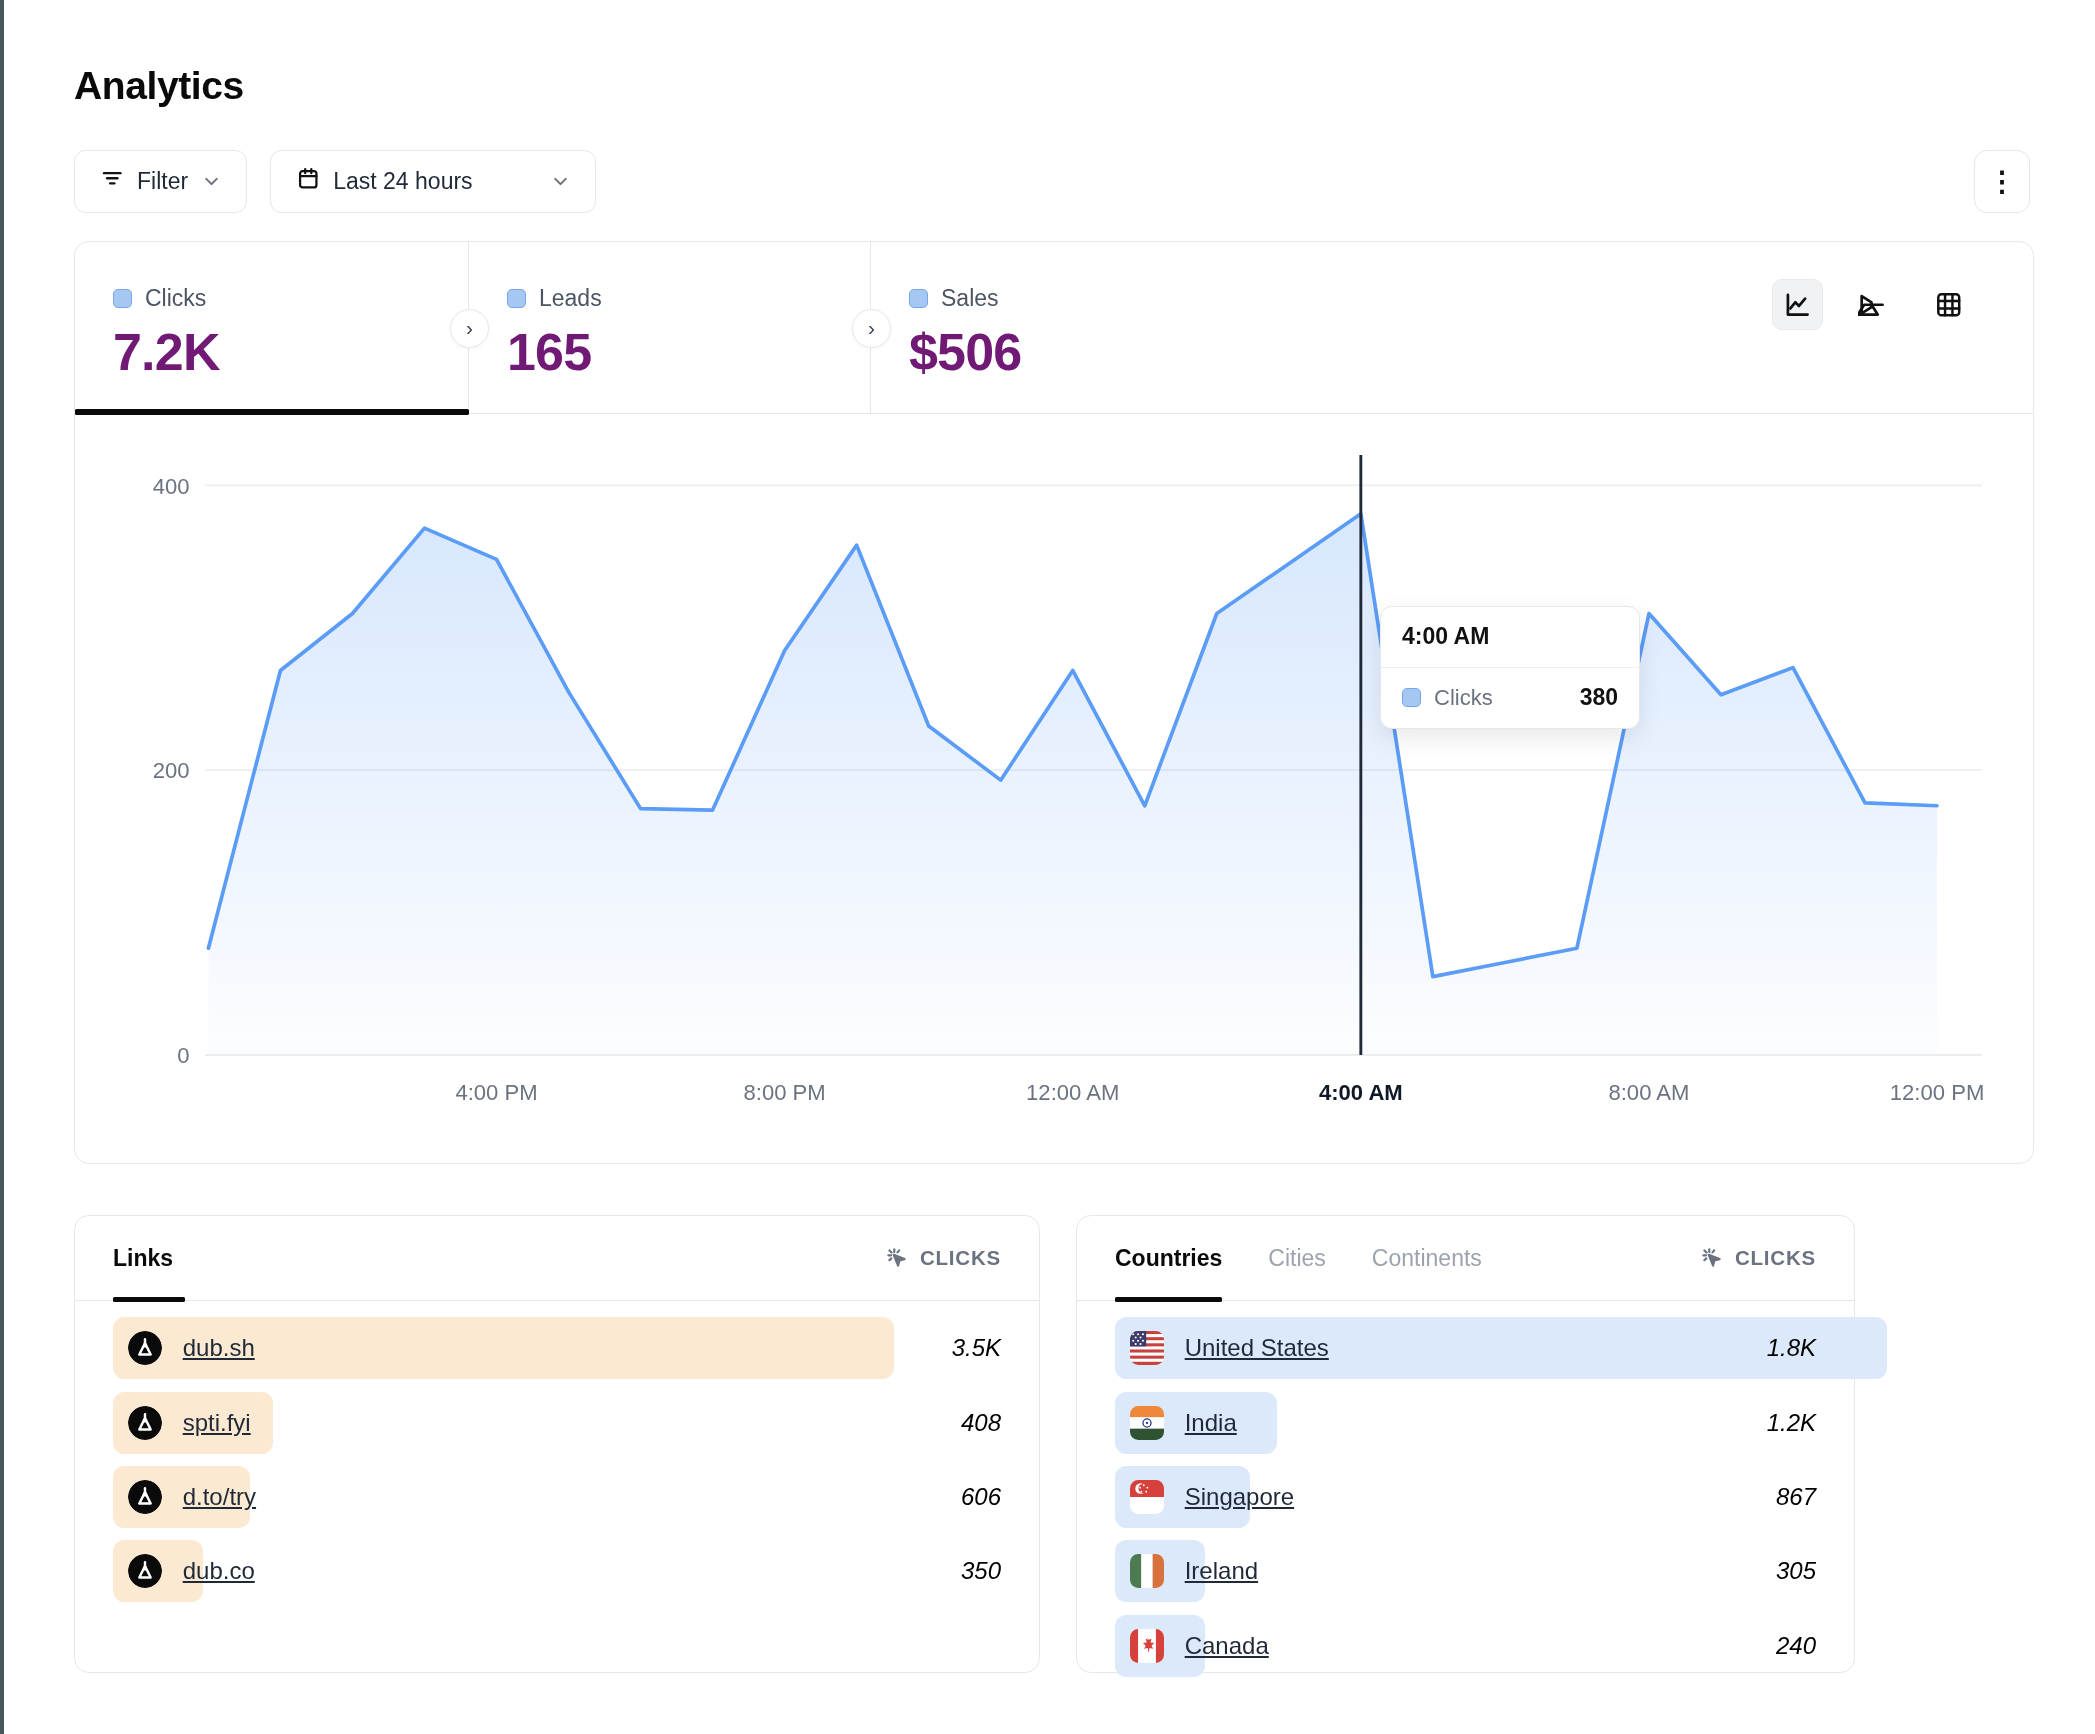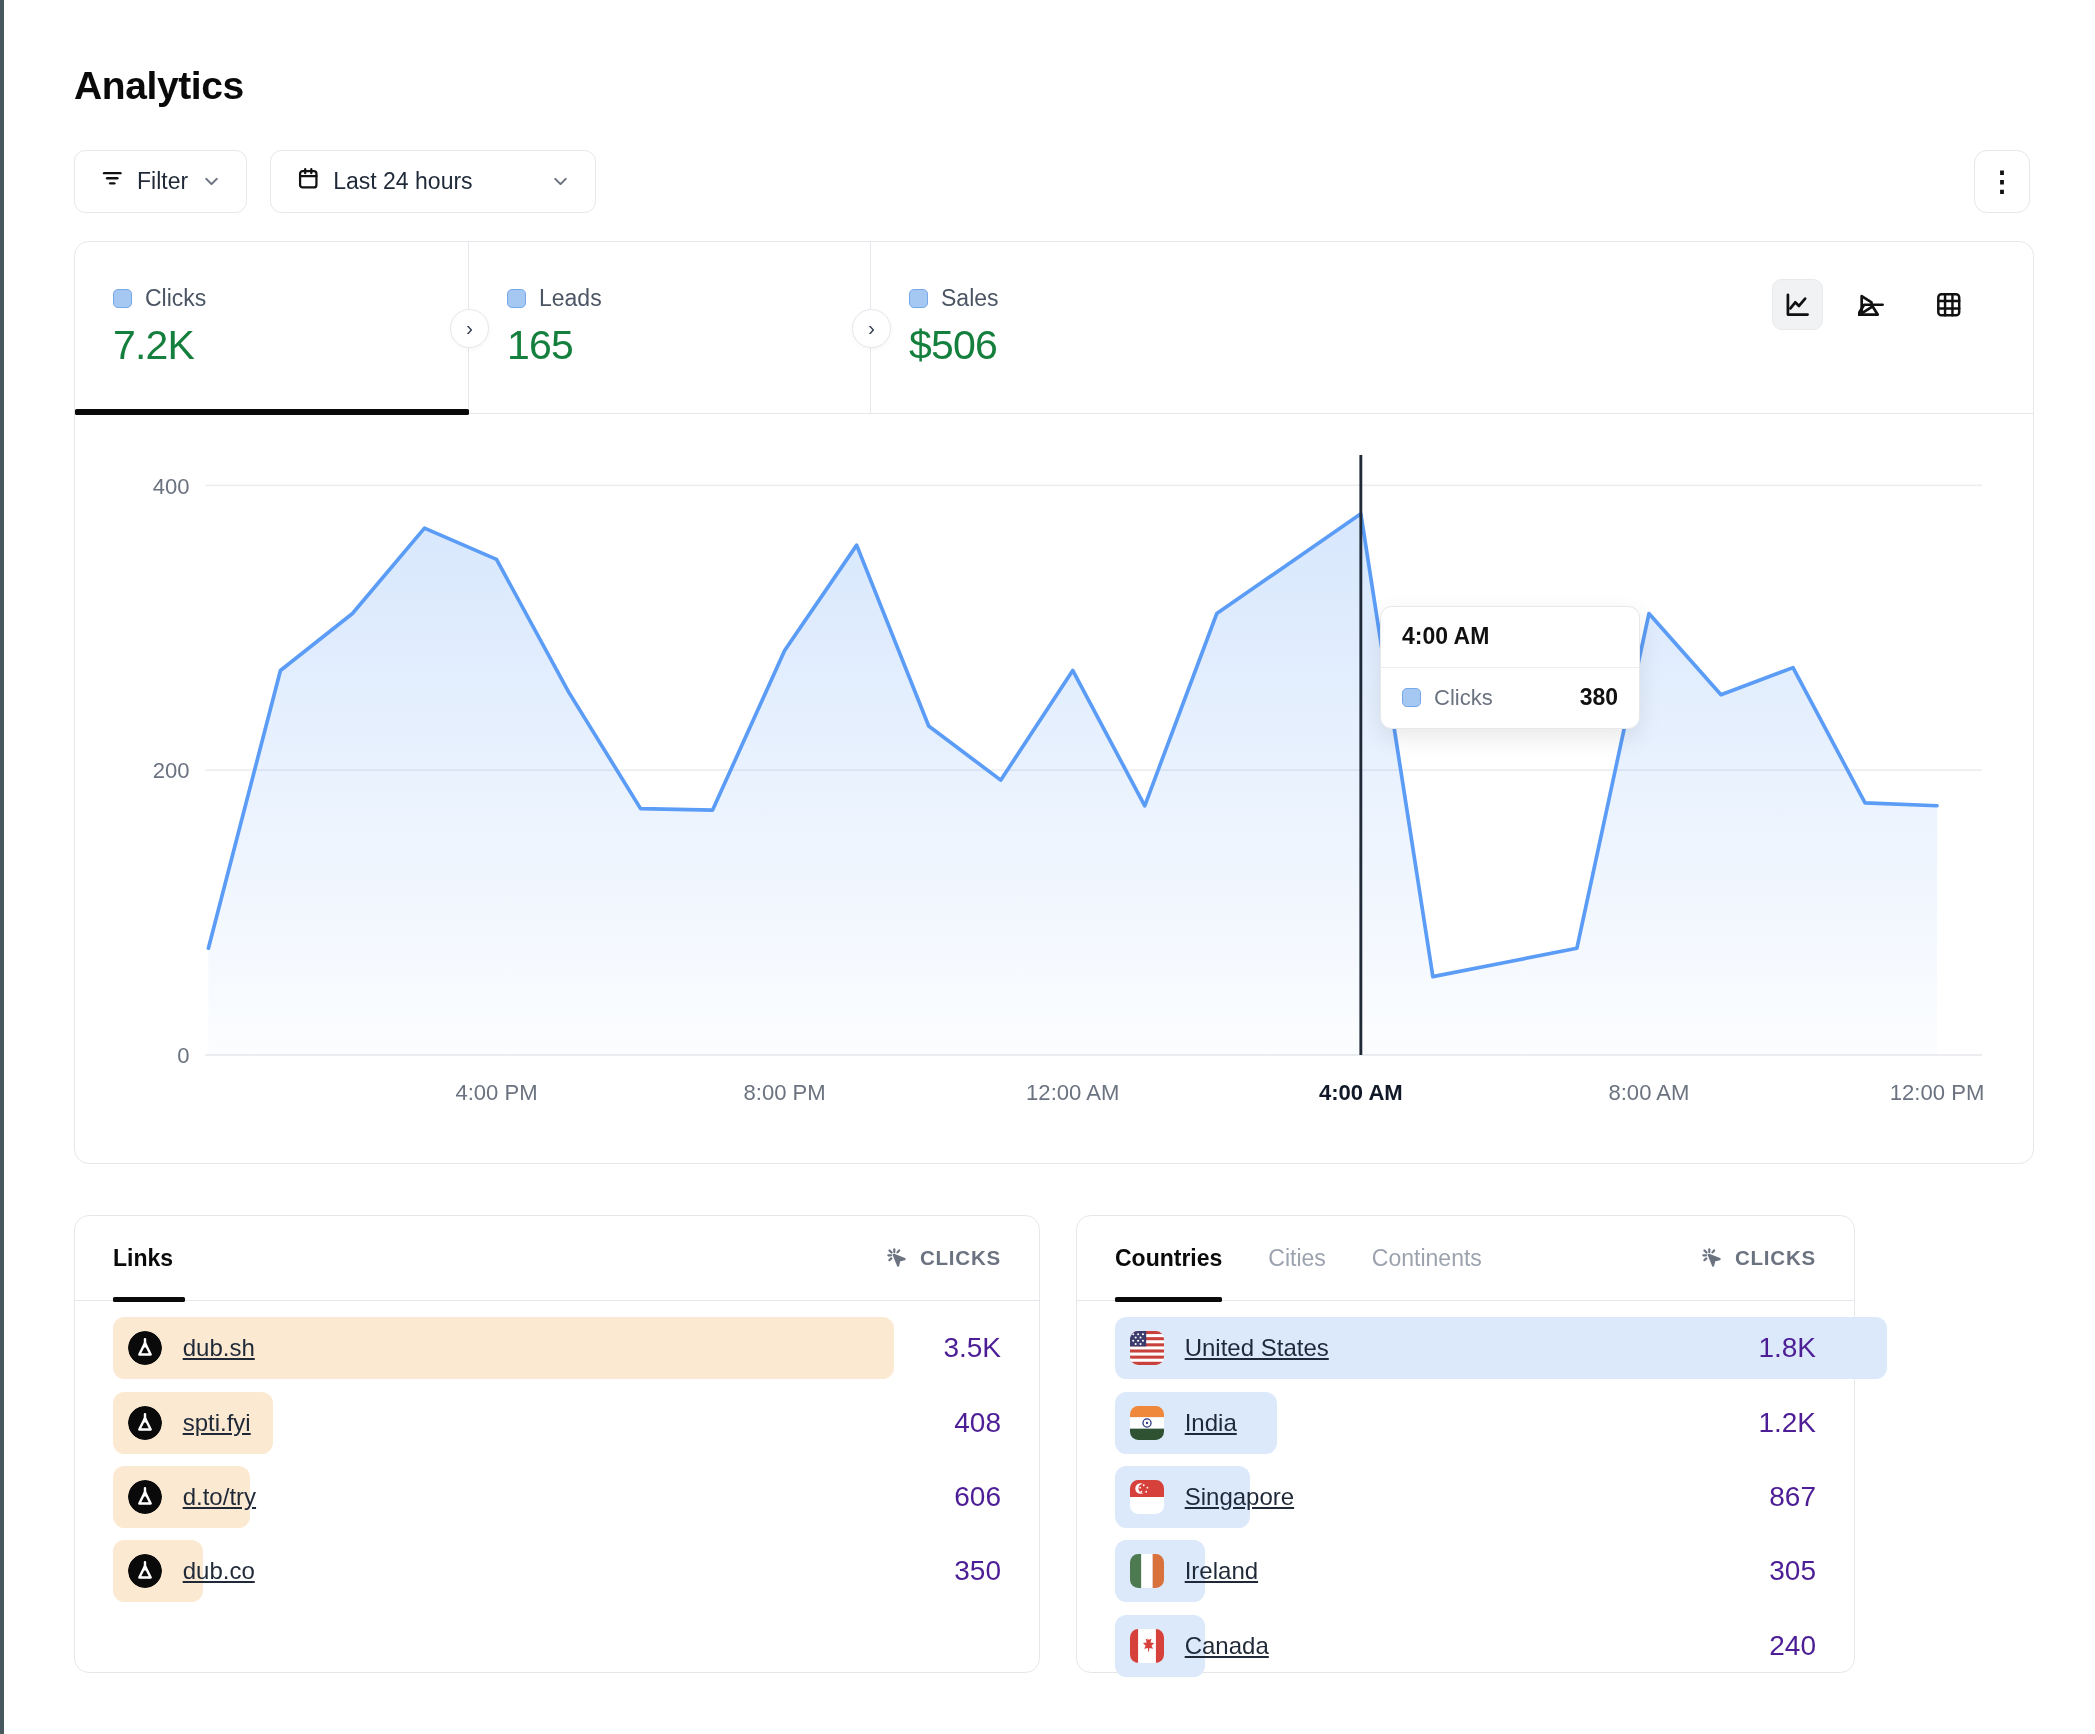--- a/index.html
+++ b/index.html
@@ -28,21 +28,21 @@
   
   .main-card { position:absolute; left:70px; top:241px; width:1960px; height:923px; border:1.6px solid #e5e7eb; border-radius:14.7px; background:#fff; }
   .stats-row { position:relative; height:172px; border-bottom:1.6px solid #e5e7eb; display:flex; }
   .stat-tab { position:relative; padding:43px 0 0 38px; cursor:pointer; }
   .stat-tab.t1 { width:394px; border-right:1.6px solid #e5e7eb; }
   .stat-tab.t2 { width:402px; border-right:1.6px solid #e5e7eb; }
   .stat-tab.t3 { width:402px; }
   .stat-label-row { display:flex; align-items:center; gap:13px; }
   .chip { width:19px; height:19px; border-radius:4.9px; background:#a5c8f3; border:1.6px solid #76a7e8; }
   .stat-label { font-size:23px; color:#4b5563; }
-  .stat-value { margin-top:9.8px; font-size:41px; font-weight:400; color:#15803d; letter-spacing:-0.8px; }
+  .stat-value { margin-top:9.8px; font-size:52px; font-weight:700; color:#701a75; letter-spacing:-0.8px; }
   .active-underline { position:absolute; left:0; bottom:-1.6px; width:394px; height:5.7px; background:#0a0a0a; border-radius:1.6px; }
   .tab-chevron { position:absolute; top:67px; width:39px; height:39px; border-radius:50%; background:#fff; border:1.6px solid #e5e7eb; box-shadow:0 1.6px 4.9px rgba(0,0,0,0.04); font-size:21px; color:#374151; text-align:center; line-height:36px; cursor:pointer; z-index:3; }
   .chev-1 { left:375px; } .chev-2 { left:777px; }
   .chart-kind-icons { position:absolute; right:59px; top:37px; display:flex; align-items:center; gap:24.5px; }
   .icon-btn { width:51px; height:51px; border-radius:9.8px; display:flex; align-items:center; justify-content:center; cursor:pointer; }
   .icon-btn.active { background:#f1f2f4; border:1.6px solid #e8e9eb; }
   
   .chart-wrap { position:relative; width:100%; height:750px; }
   .chart-wrap svg.plot { position:absolute; left:0; top:0; }
   .tooltip { position:absolute; left:1305px; top:192px; width:260px; background:#fff; border:1.6px solid #e7e8ea; border-radius:11.5px; box-shadow:0 8.2px 23px rgba(0,0,0,0.09); z-index:5; }
@@ -60,21 +60,21 @@
   .panel-tab.active { color:#0a0a0a; font-weight:600; }
   .panel-tab.active:after { content:""; position:absolute; left:0; bottom:-1.6px; height:4.9px; width:100%; min-width:72px; background:#0a0a0a; border-radius:1.6px; }
   .panel-metric { margin-left:auto; display:flex; align-items:center; gap:9.8px; color:#6b7280; font-size:20.5px; font-weight:600; letter-spacing:0.8px; }
   .panel-rows { padding:16.4px 38px 0 38px; }
   .data-row { position:relative; height:62px; margin-bottom:12.3px; display:flex; align-items:center; cursor:pointer; }
   .row-bar { position:absolute; left:0; top:0; height:62px; border-radius:11.5px; z-index:0; }
   .links .row-bar { background:#fce9d2; }
   .countries .row-bar { background:#dbe9fb; }
   .row-content { position:relative; z-index:1; display:flex; align-items:center; gap:21px; padding-left:14.7px; }
   .row-name { font-size:24px; color:#1f2937;text-decoration:underline; }
-  .row-value { margin-left:auto; position:relative; z-index:1; font-size:28px; color:#4c1d95; }
+  .row-value { margin-left:auto; position:relative; z-index:1; font-size:24px; color:#000000;font-style:italic; }
   .row-icon { width:34px; height:34px; border-radius:50%; overflow:hidden; flex:0 0 auto; }
   .flag { width:34px; height:34px; border-radius:8.2px; overflow:hidden; flex:0 0 auto; }
 </style>
 </head>
 <body>
 
 <div class="page-title">Analytics</div>
 
 <div class="toolbar">
   <button class="btn filter-btn">

